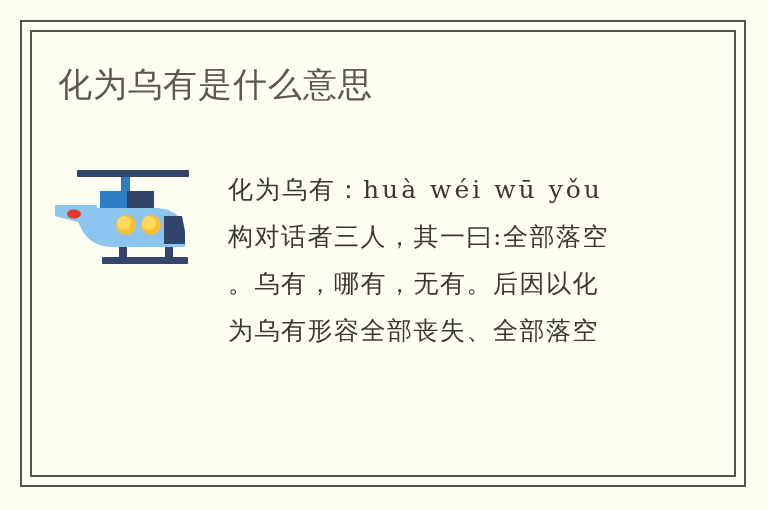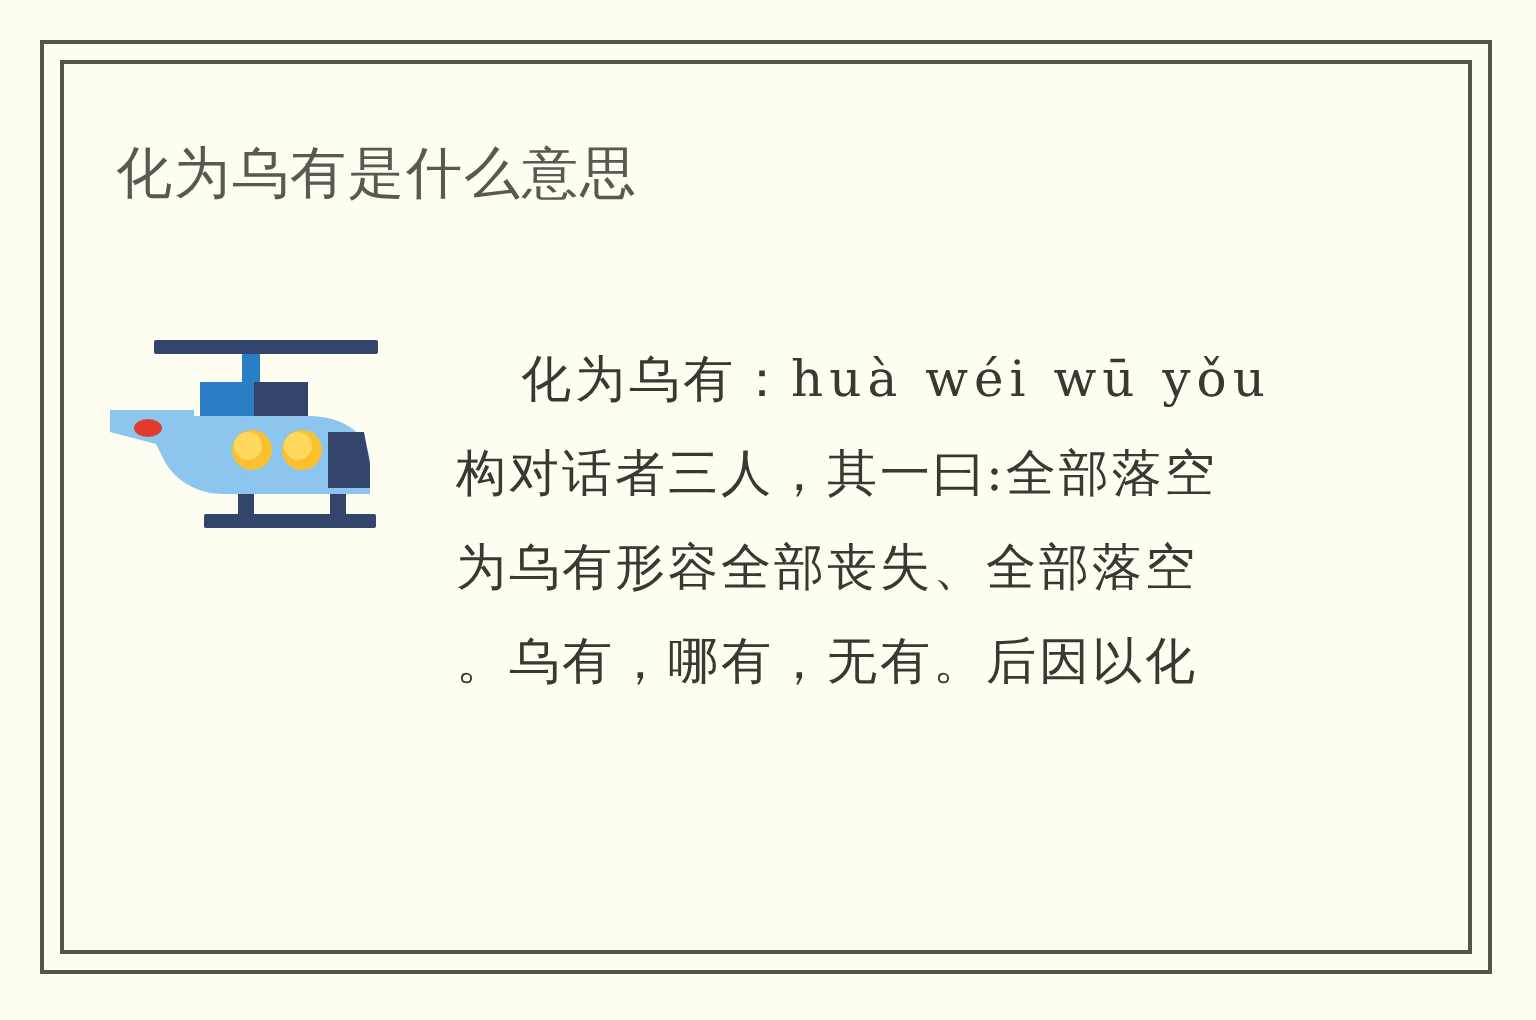--- a/index.html
+++ b/index.html
@@ -39,25 +39,25 @@
     height: 447px;
     border: 2px solid #55544a;
     box-sizing: border-box;
   }
 
   
   .page-title {
     position: absolute;
     left: 58px;
     top: 64px;
-    font-size: 28px;
+    font-size: 34px;
     line-height: 46px;
     letter-spacing: 1px;
     color: #5b594f;
-    font-family: Liberation Sans, sans-serif;
+    font-family: Liberation Mono, monospace;
     white-space: nowrap;
   }
 
   
   .illustration {
     position: absolute;
     left: 52px;
     top: 160px;
     width: 160px;
     height: 110px;
@@ -78,21 +78,20 @@
   .definition-line {
     font-family: "DejaVu Serif", "Liberation Serif", serif;
     font-size: 25px;
     line-height: 47px;
     color: #3c372f;
     letter-spacing: 1.5px;
     white-space: nowrap;
   }
   .definition-line.pinyin-line {
     letter-spacing: 2px;
-    text-align: center;
   }
   .pinyin {
     font-family: "DejaVu Serif", "Liberation Serif", serif;
     letter-spacing: 3px;
   }
 </style>
 </head>
 <body>
 
 <div id="page">
@@ -134,17 +133,17 @@
 
       <rect x="50" y="97" width="86" height="7" rx="1" fill="#34456b"></rect>
     </svg>
   </div>
 
   <div class="definition-block">
     <div class="definition-line pinyin-line">
       <span>化为乌有：</span><span class="pinyin">huà wéi wū yǒu</span>
     </div>
     <div class="definition-line">构对话者三人，其一曰:全部落空</div>
+    <div class="definition-line">。乌有，哪有，无有。后因以化</div>
     <div class="definition-line">为乌有形容全部丧失、全部落空</div>
-    <div class="definition-line">。乌有，哪有，无有。后因以化</div>
   </div>
 
 </div>
 
 </body></html>

